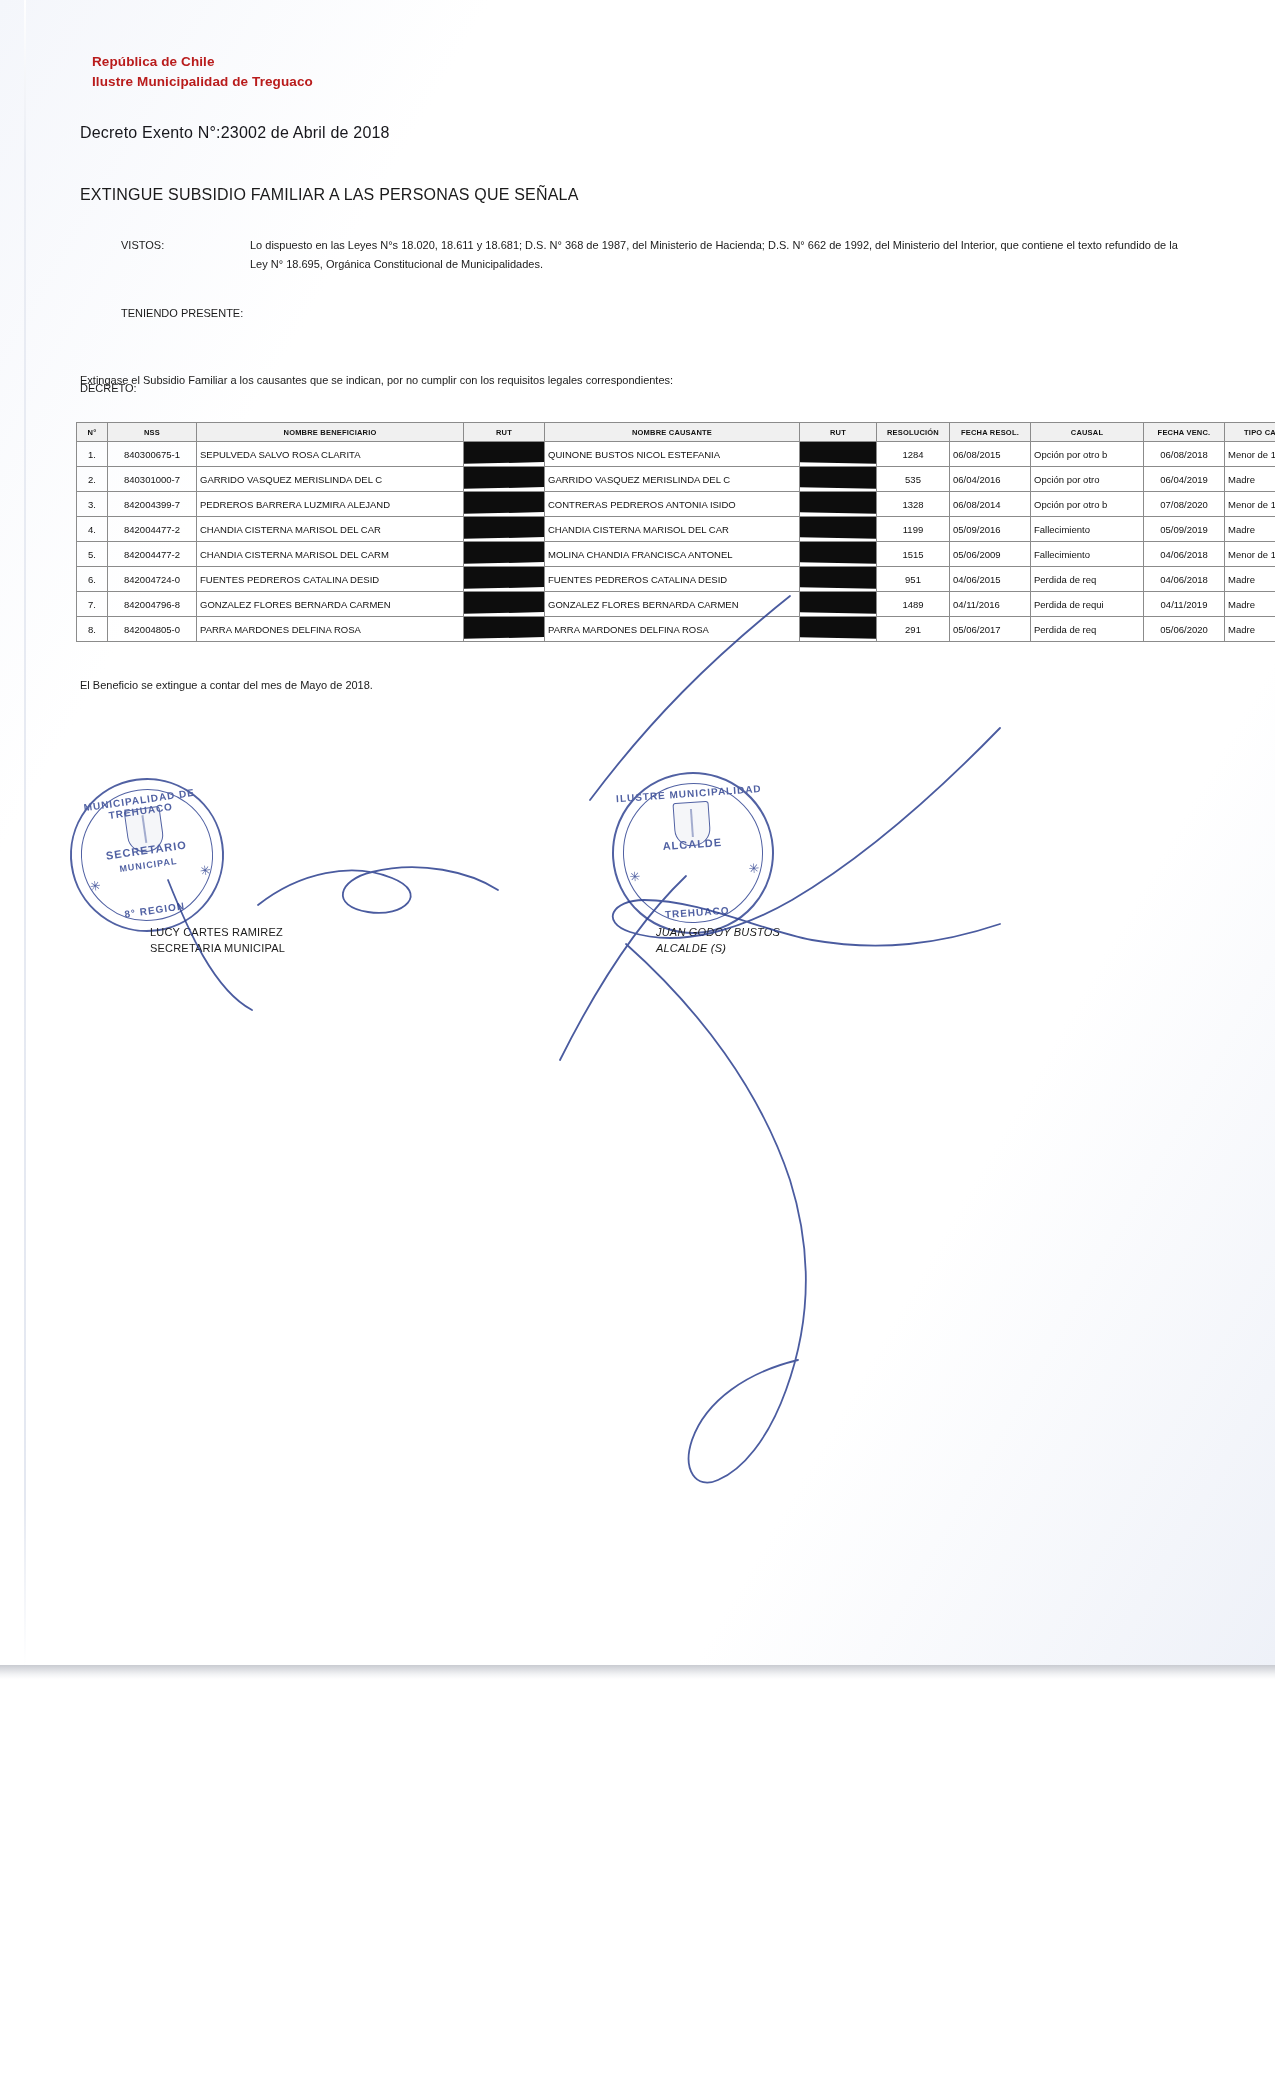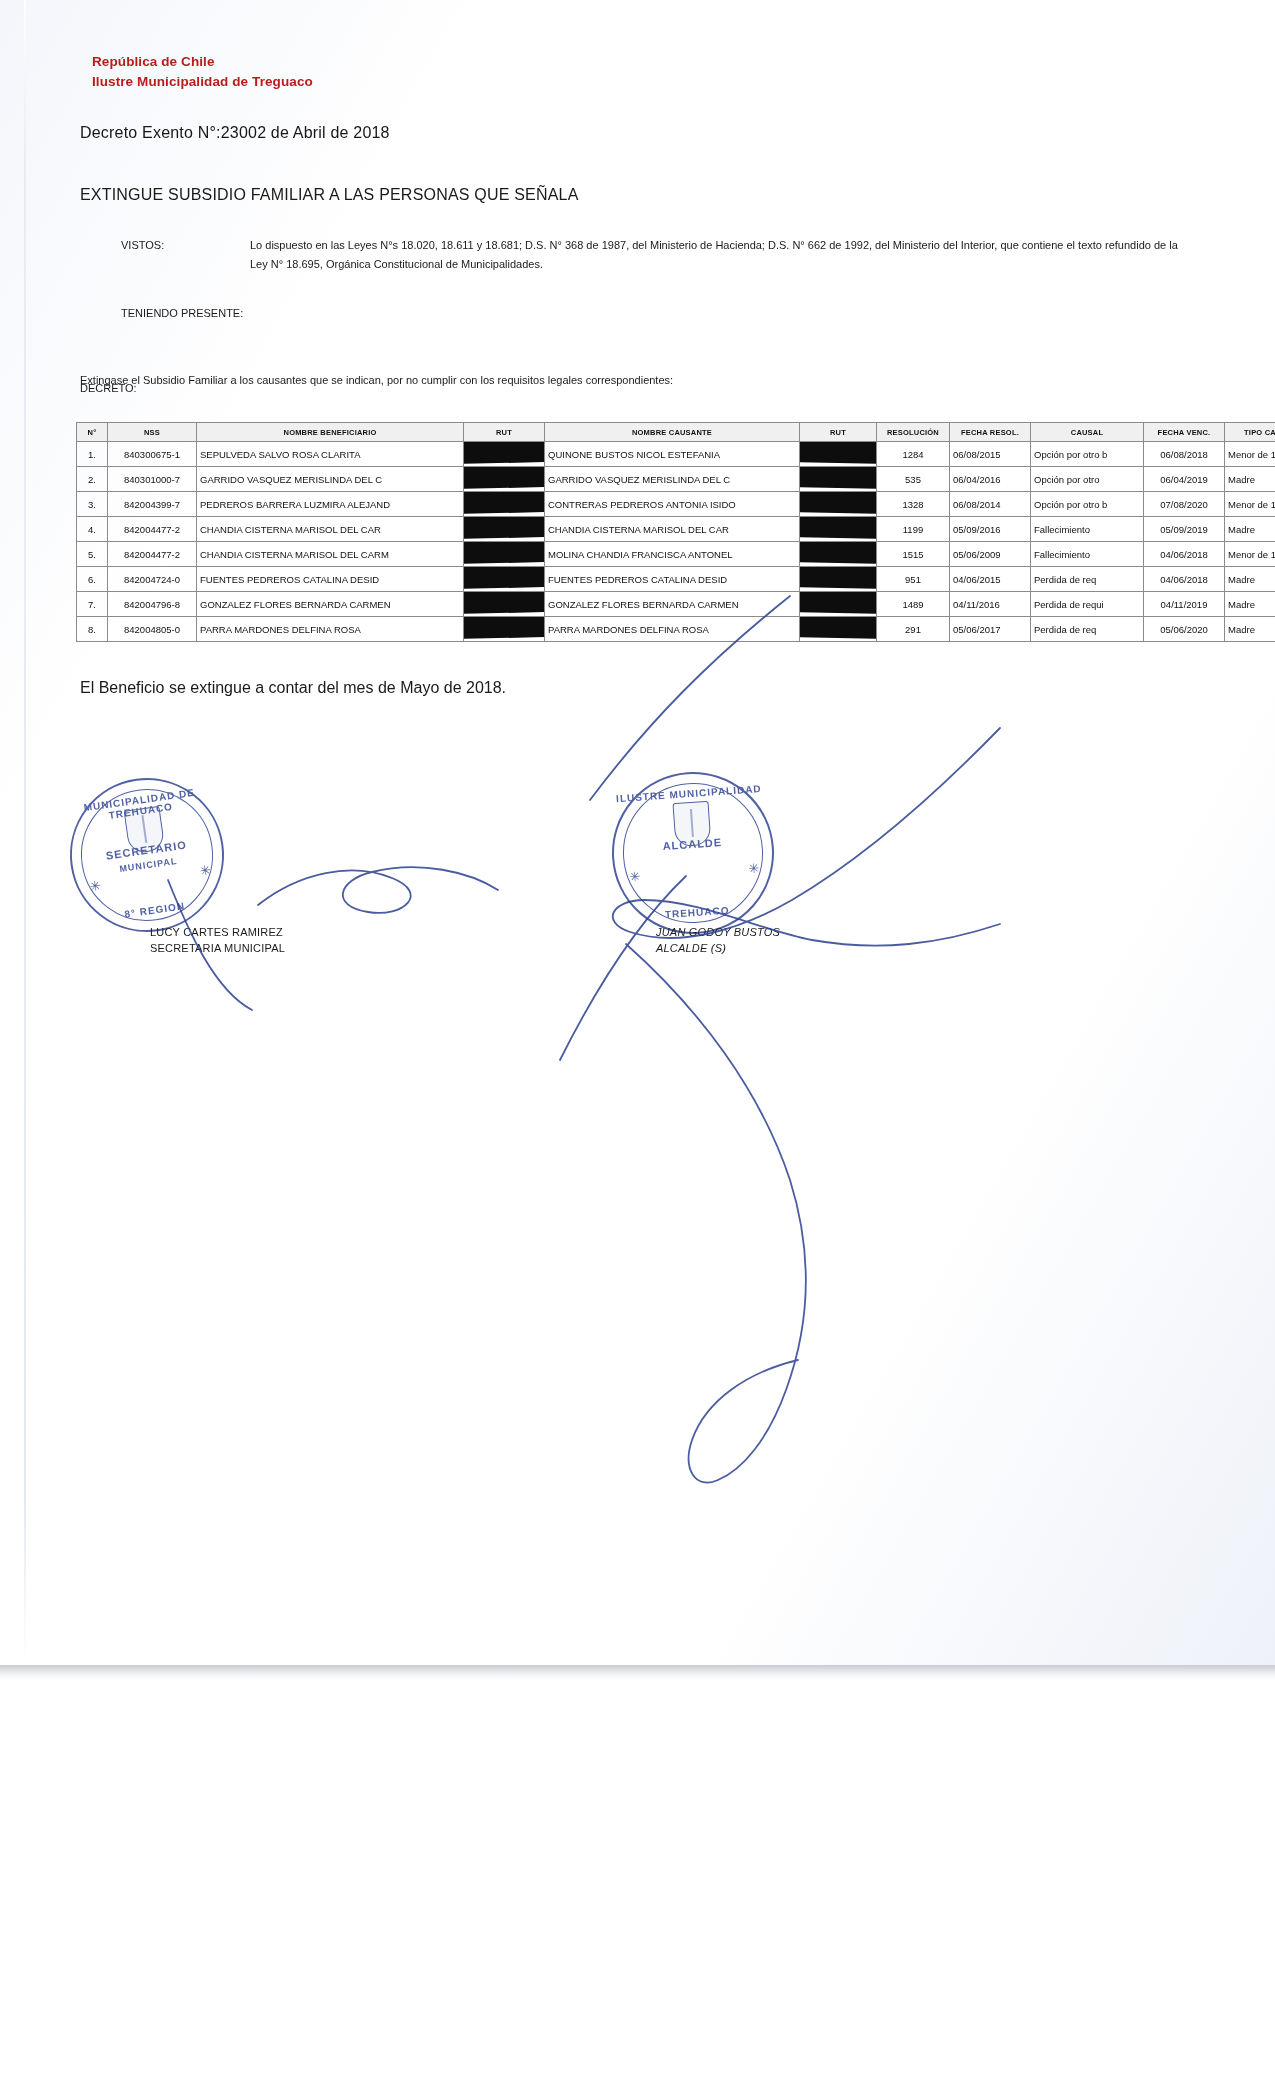--- a/index.html
+++ b/index.html
@@ -196,21 +196,21 @@
     position: relative;
     z-index: 2;
     color: #5a5a5a;
     font-size: 8px;
   }
 
   .note {
     position: absolute;
     left: 80px;
     top: 679px;
-    font-size: 16px;
+    font-size: 11px;
     color: #1a1a1a;
   }
 
   
   .sig-name {
     position: absolute;
     text-align: left;
     font-size: 11px;
     color: #1b1b1b;
     line-height: 1.45;

